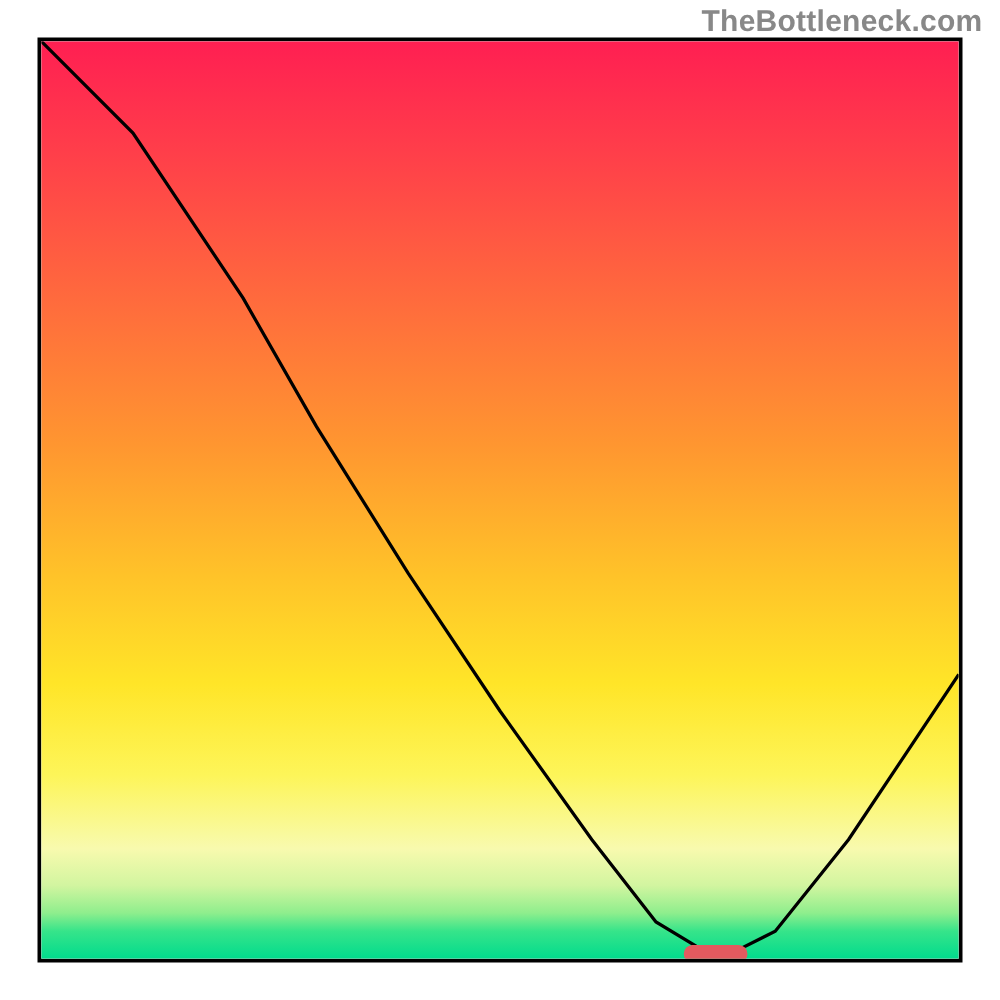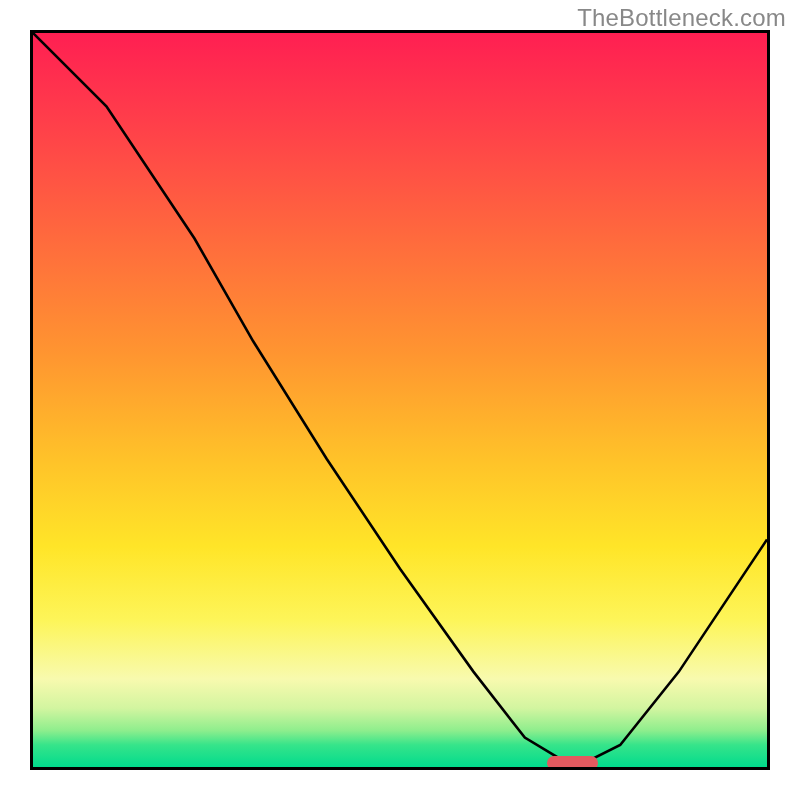--- a/index.html
+++ b/index.html
@@ -14,21 +14,21 @@
   .stage {
     position: relative;
     width: 800px;
     height: 800px;
   }
   .watermark {
     position: absolute;
     top: 4px;
     right: 14px;
     font-size: 24px;
-    font-weight: normal;
+    font-weight: bold;
     color: #888888;
     letter-spacing: 0.2px;
   }
   .plot-wrap {
     position: absolute;
     left: 30px;
     top: 30px;
     width: 740px;
     height: 740px;
     border: 3px solid #000000;

